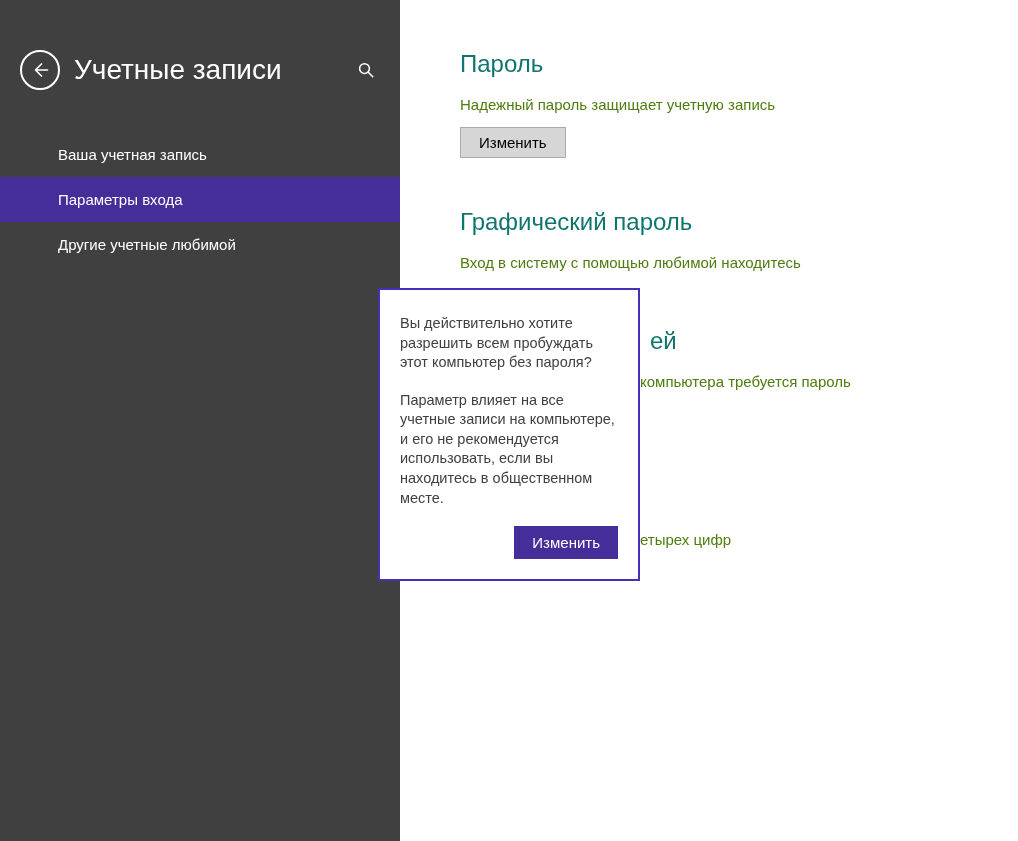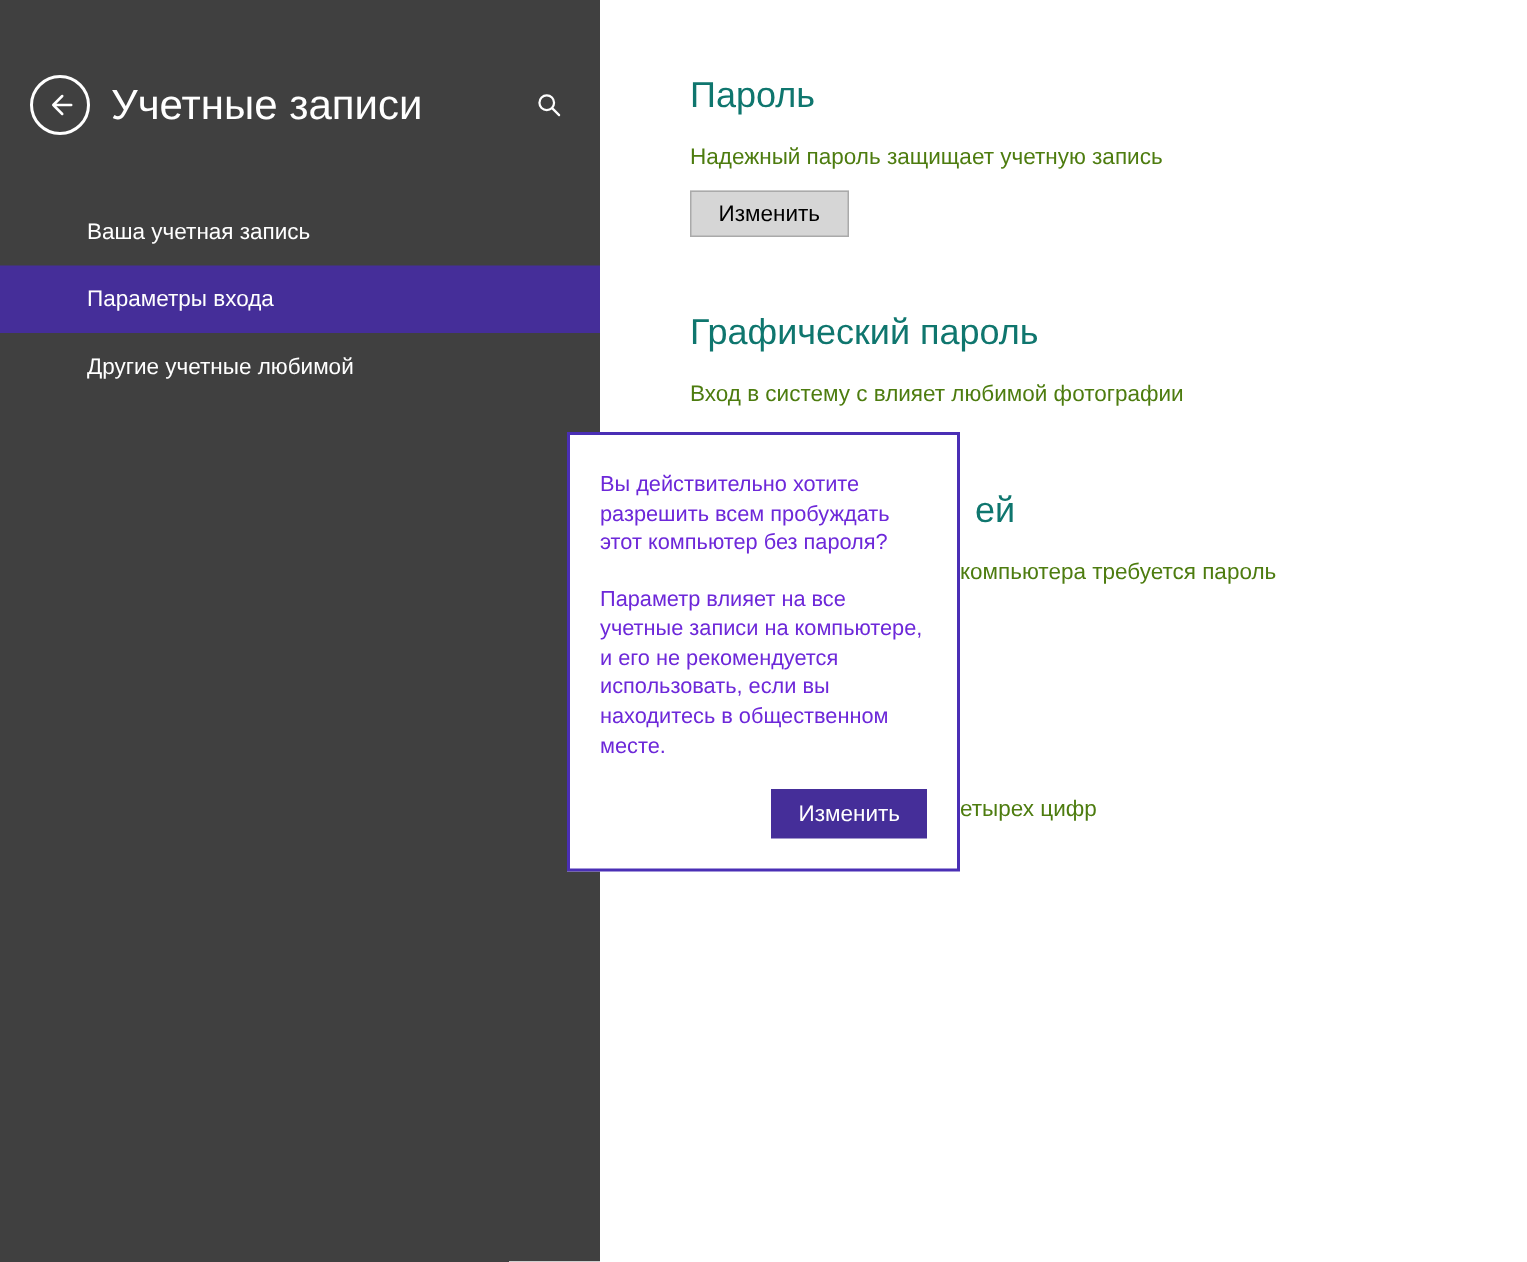--- a/index.html
+++ b/index.html
@@ -87,21 +87,21 @@
     left: 378px;
     top: 288px;
     width: 262px;
     background: #fff;
     border: 2px solid #4a2fb5;
     padding: 24px 20px 20px 20px;
     box-shadow: 0 0 0 rgba(0,0,0,0);
   }
   .dialog-text {
     font-size: 14.5px;
-    color: #6d28d9;
+    color: #404040;
     line-height: 1.35;
     margin-bottom: 18px;
   }
   .dialog-actions {
     display: flex;
     justify-content: flex-end;
   }
   .btn-primary {
     background: #452e99;
     color: #fff;
@@ -145,21 +145,21 @@
 <div class="main">
 
   <div class="section">
     <div class="section-title">Пароль</div>
     <div class="section-desc">Надежный пароль защищает учетную запись</div>
     <button class="btn-gray">Изменить</button>
   </div>
 
   <div class="section" style="margin-bottom:30px;">
     <div class="section-title">Графический пароль</div>
-    <div class="section-desc">Вход в систему с влияет любимой фотографии</div>
+    <div class="section-desc">Вход в систему с помощью любимой находитесь</div>
   </div>
 
   <div class="section" style="margin-top:56px;">
     <div class="section-title" style="padding-left:190px;">
       <span>ей</span>
     </div>
     <div class="section-desc" style="padding-left:180px; margin-top:14px;">
       <span>компьютера требуется пароль</span>
     </div>
     <button class="btn-gray">Изменить</button>

